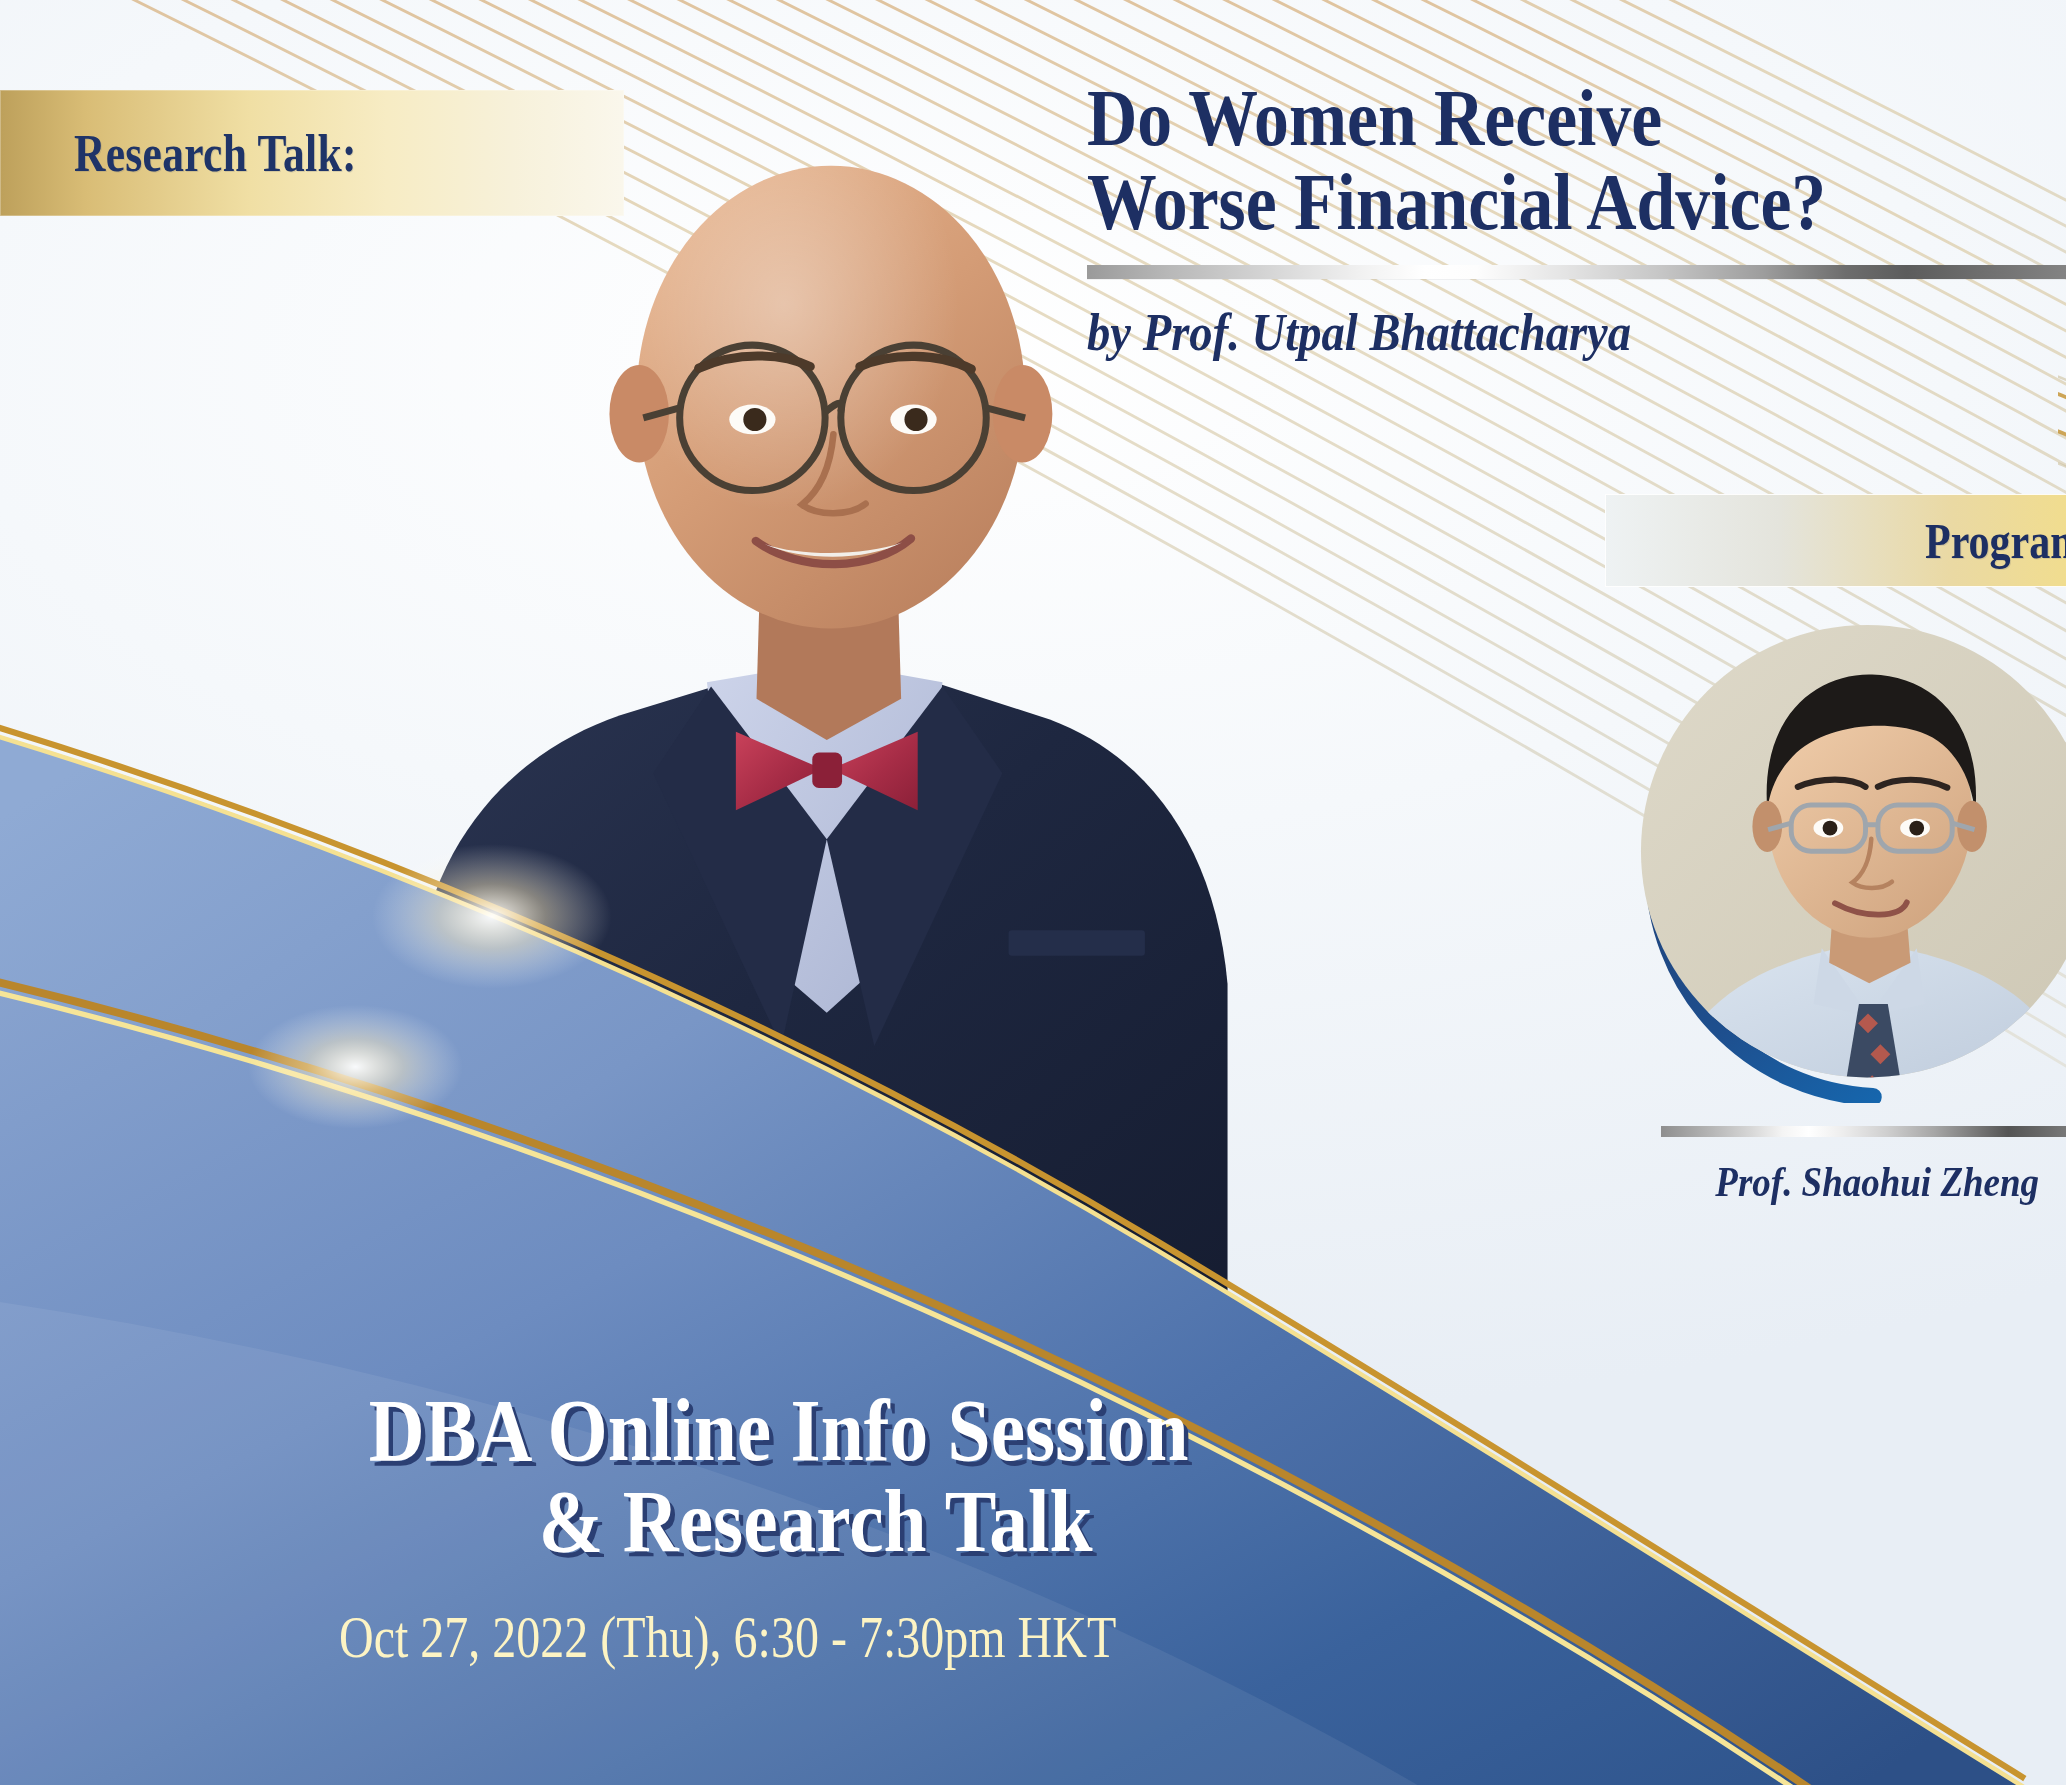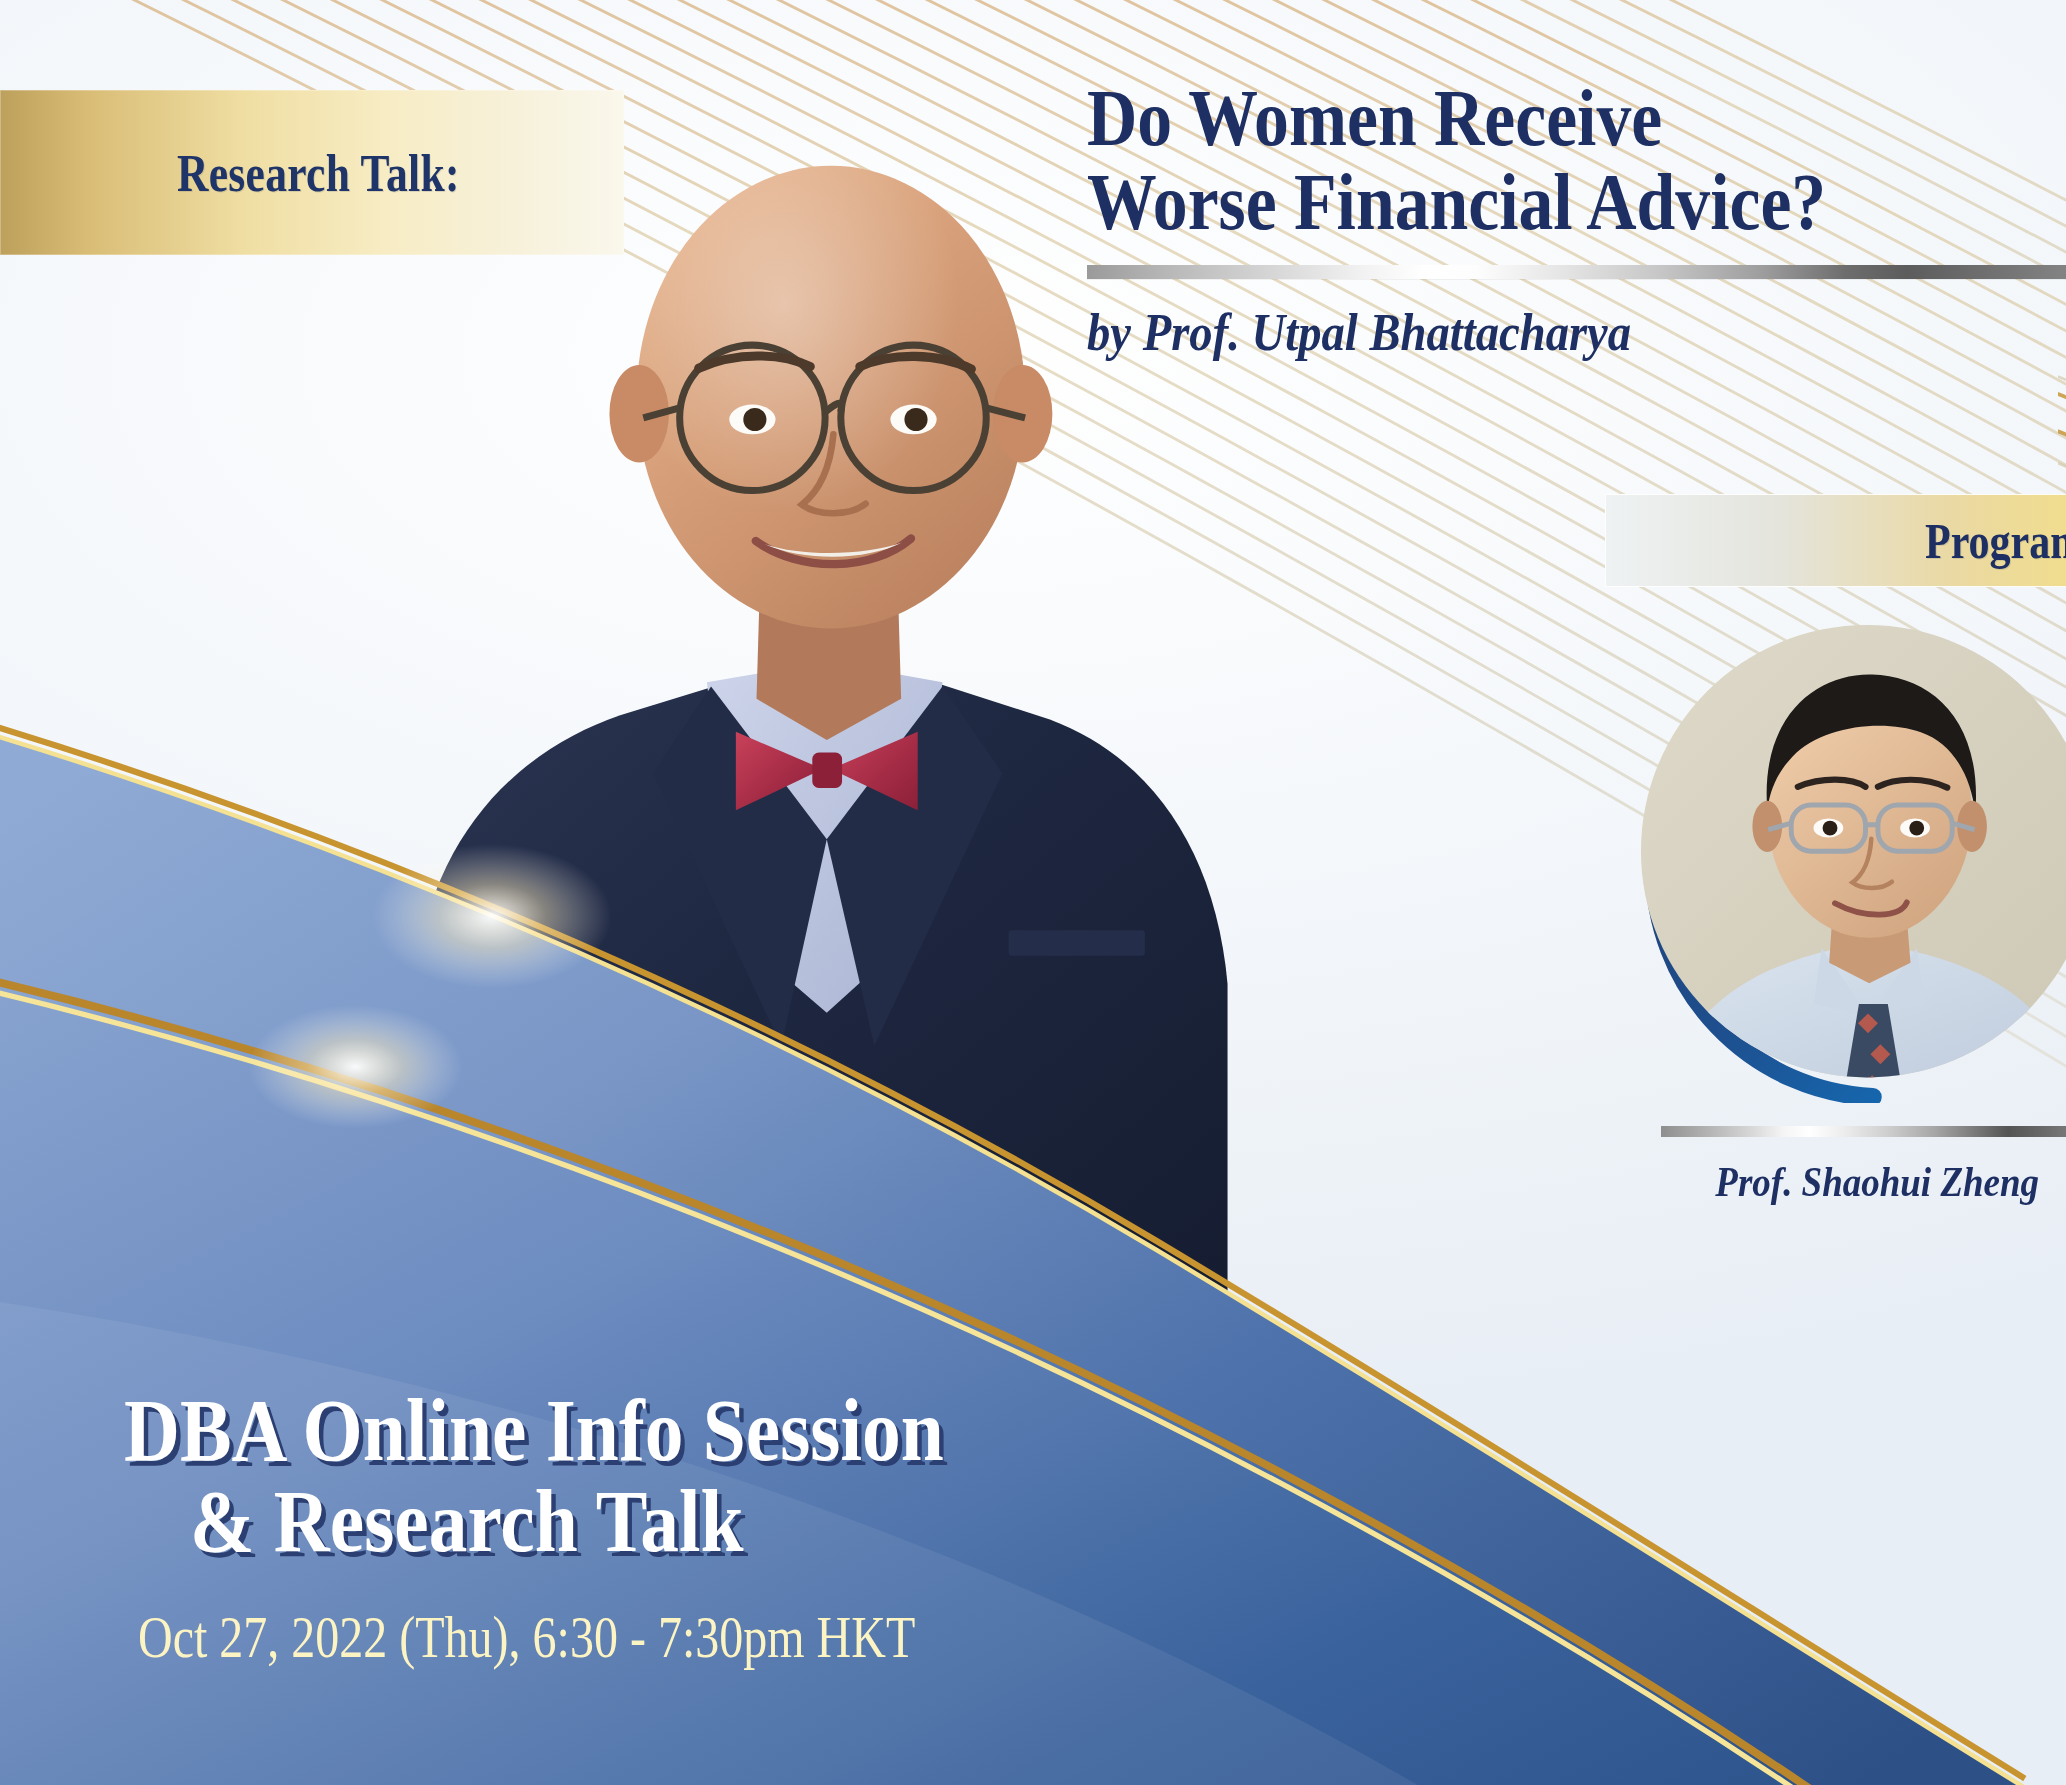--- a/index.html
+++ b/index.html
@@ -25,25 +25,24 @@
   
   .gold-swirl{ position:absolute; top:0; right:0; width:1116px; height:599px; pointer-events:none; }
   .gold-swirl svg{ width:100%; height:100%; display:block; }
 
   
   .blue-wave{ position:absolute; left:0; bottom:0; width:100%; height:1116px; pointer-events:none; }
   .blue-wave svg{ width:100%; height:100%; display:block; }
 
   
   .gold-banner{
-    position:absolute; left:0; top:90px; width:624px; height:165px;
+    position:absolute; left:0; top:90px; width:624px; height:126px;
     background:linear-gradient(90deg,#bda05b 0%, #d9bd76 14%, #f0dfa4 40%, #f7ecc4 62%, #f7f1da 82%, #faf7ec 100%);
     display:flex; align-items:center;
     box-shadow:0 0 0 0.8px rgba(255,255,255,.35) inset;
-    justify-content:center;
   }
   .gold-banner .label{
     margin-left:74px;
     font-family:"Liberation Serif", serif;
     font-weight:700;
     font-size:53px;
     letter-spacing:0.4px;
     color:#1f3468;
     transform:scaleX(.82);
     transform-origin:left center;
@@ -127,21 +126,21 @@
   .speaker-name{
     margin-top:20.7px;
     font-family:"Liberation Serif", serif;
     font-style:italic; font-weight:700;
     font-size:43px; color:#1d2f63;
     transform:scaleX(.86);
     white-space:nowrap;
   }
 
   
-  .event-block{ position:absolute; left:124px; top:1386px; width:1488px; }
+  .event-block{ position:absolute; left:124px; top:1386px; width:1488px;text-align:center; }
   .event-line{
     font-family:"Liberation Serif", serif;
     font-weight:700; font-size:88px; line-height:1.03;
     color:#ffffff;
     transform:scaleX(.88);
     transform-origin:left center;
     white-space:nowrap;
     text-shadow:5px 5px 0 #2b3f73;
   }
   .event-line.l2{ margin-left:66px; }

